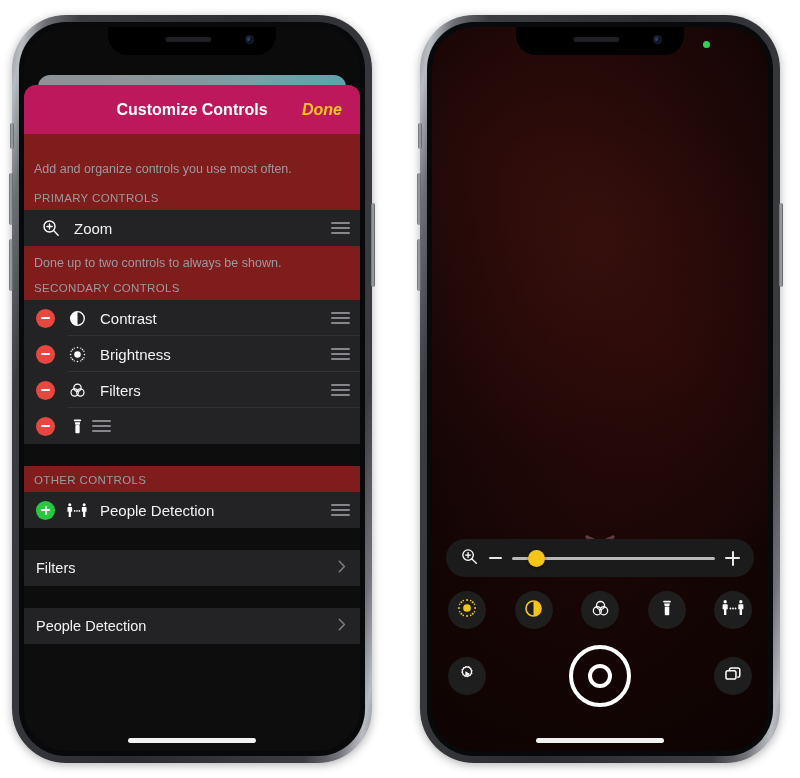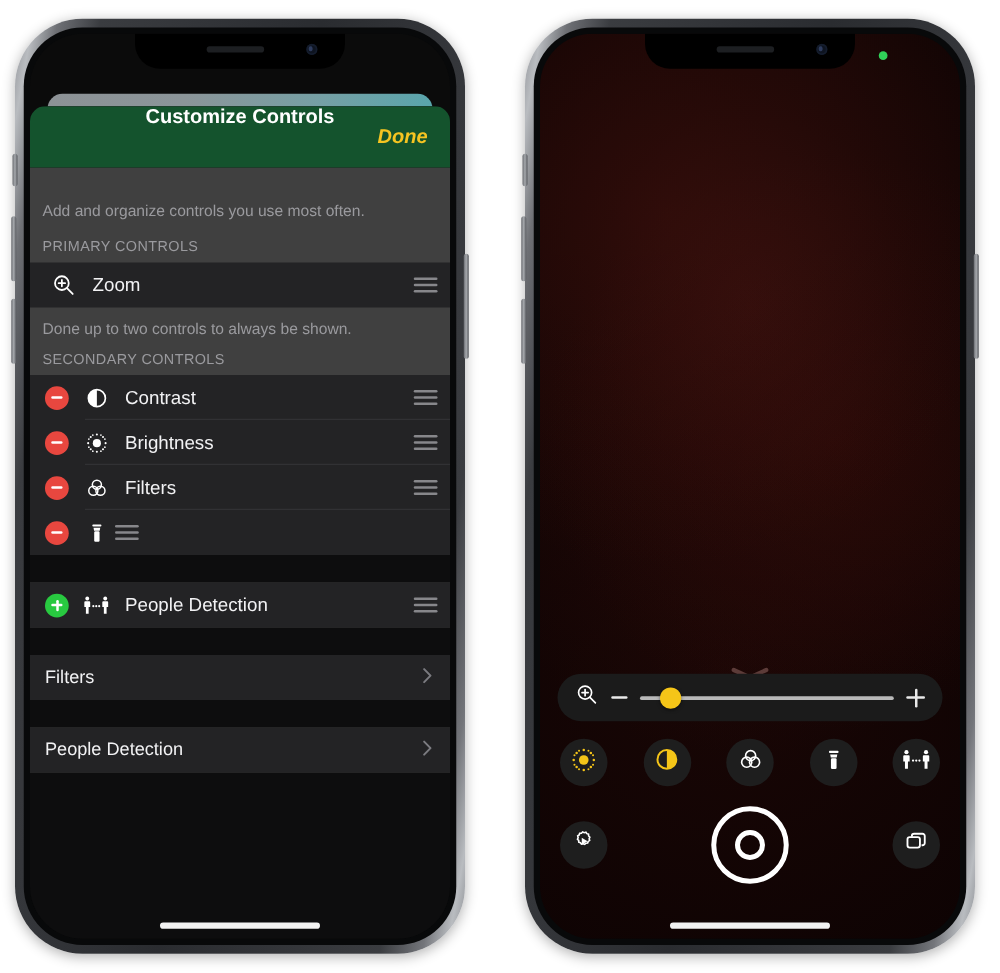--- a/index.html
+++ b/index.html
@@ -161,41 +161,42 @@
   .sheet {
     position: absolute;
     top: 58px; left: 0; right: 0; bottom: 0;
     background: #0d0d0e;
     border-radius: 12px 12px 0 0;
     overflow: hidden;
   }
   .sheet-nav {
     position: relative;
     height: 49px;
-    background: #14532d;
+    background: #be185d;
     display: flex;
+    align-items: center;
     justify-content: center;
   }
   .sheet-title {
     font-size: 16px;
     font-weight: bold;
     color: #fff;
   }
   .done-btn {
     position: absolute;
     right: 18px; top: 50%;
     transform: translateY(-50%);
     font-size: 16px;
     font-weight: bold;
     color: #f5c421;
     cursor: pointer;
     font-style: italic;
   }
 
-  .sheet-body { background: #404040; }
+  .sheet-body { background: #7f1d1d; }
   .footnote {
     color: #9a9a9e;
     font-size: 12.5px;
     padding: 28px 10px 8px 10px;
   }
   .section-head {
     color: #9a9a9e;
     font-size: 11.5px;
     letter-spacing: 0.35px;
     padding: 8px 10px 6px 10px;
@@ -529,20 +530,21 @@
                 </svg>
               </div>
               <div class="grip">
                   <i></i>
                   <i></i>
                   <i></i>
                 </div>
             </div>
 
             <div style="height:22px;background:#0d0d0e;"></div>
+            <div class="section-head">OTHER CONTROLS</div>
             <div class="row">
               <div class="badge badge-add">
                   <span class="badge-plus"></span>
                 </div>
               <div class="row-icon-wrap">
                 <svg width="22" height="19" viewBox="0 0 30 24" fill="#ffffff">
                   <circle cx="5.2" cy="4.2" r="2.1"></circle>
                   <path d="M3.0 7.3 h4.4 a1 1 0 0 1 1 1 v5.3 h-1.7 v7.2 h-3 v-7.2 h-1.7 v-5.3 a1 1 0 0 1 1 -1 z"></path>
                   <circle cx="24.8" cy="4.2" r="2.1"></circle>
                   <path d="M22.6 7.3 h4.4 a1 1 0 0 1 1 1 v5.3 h-1.7 v7.2 h-3 v-7.2 h-1.7 v-5.3 a1 1 0 0 1 1 -1 z"></path>

